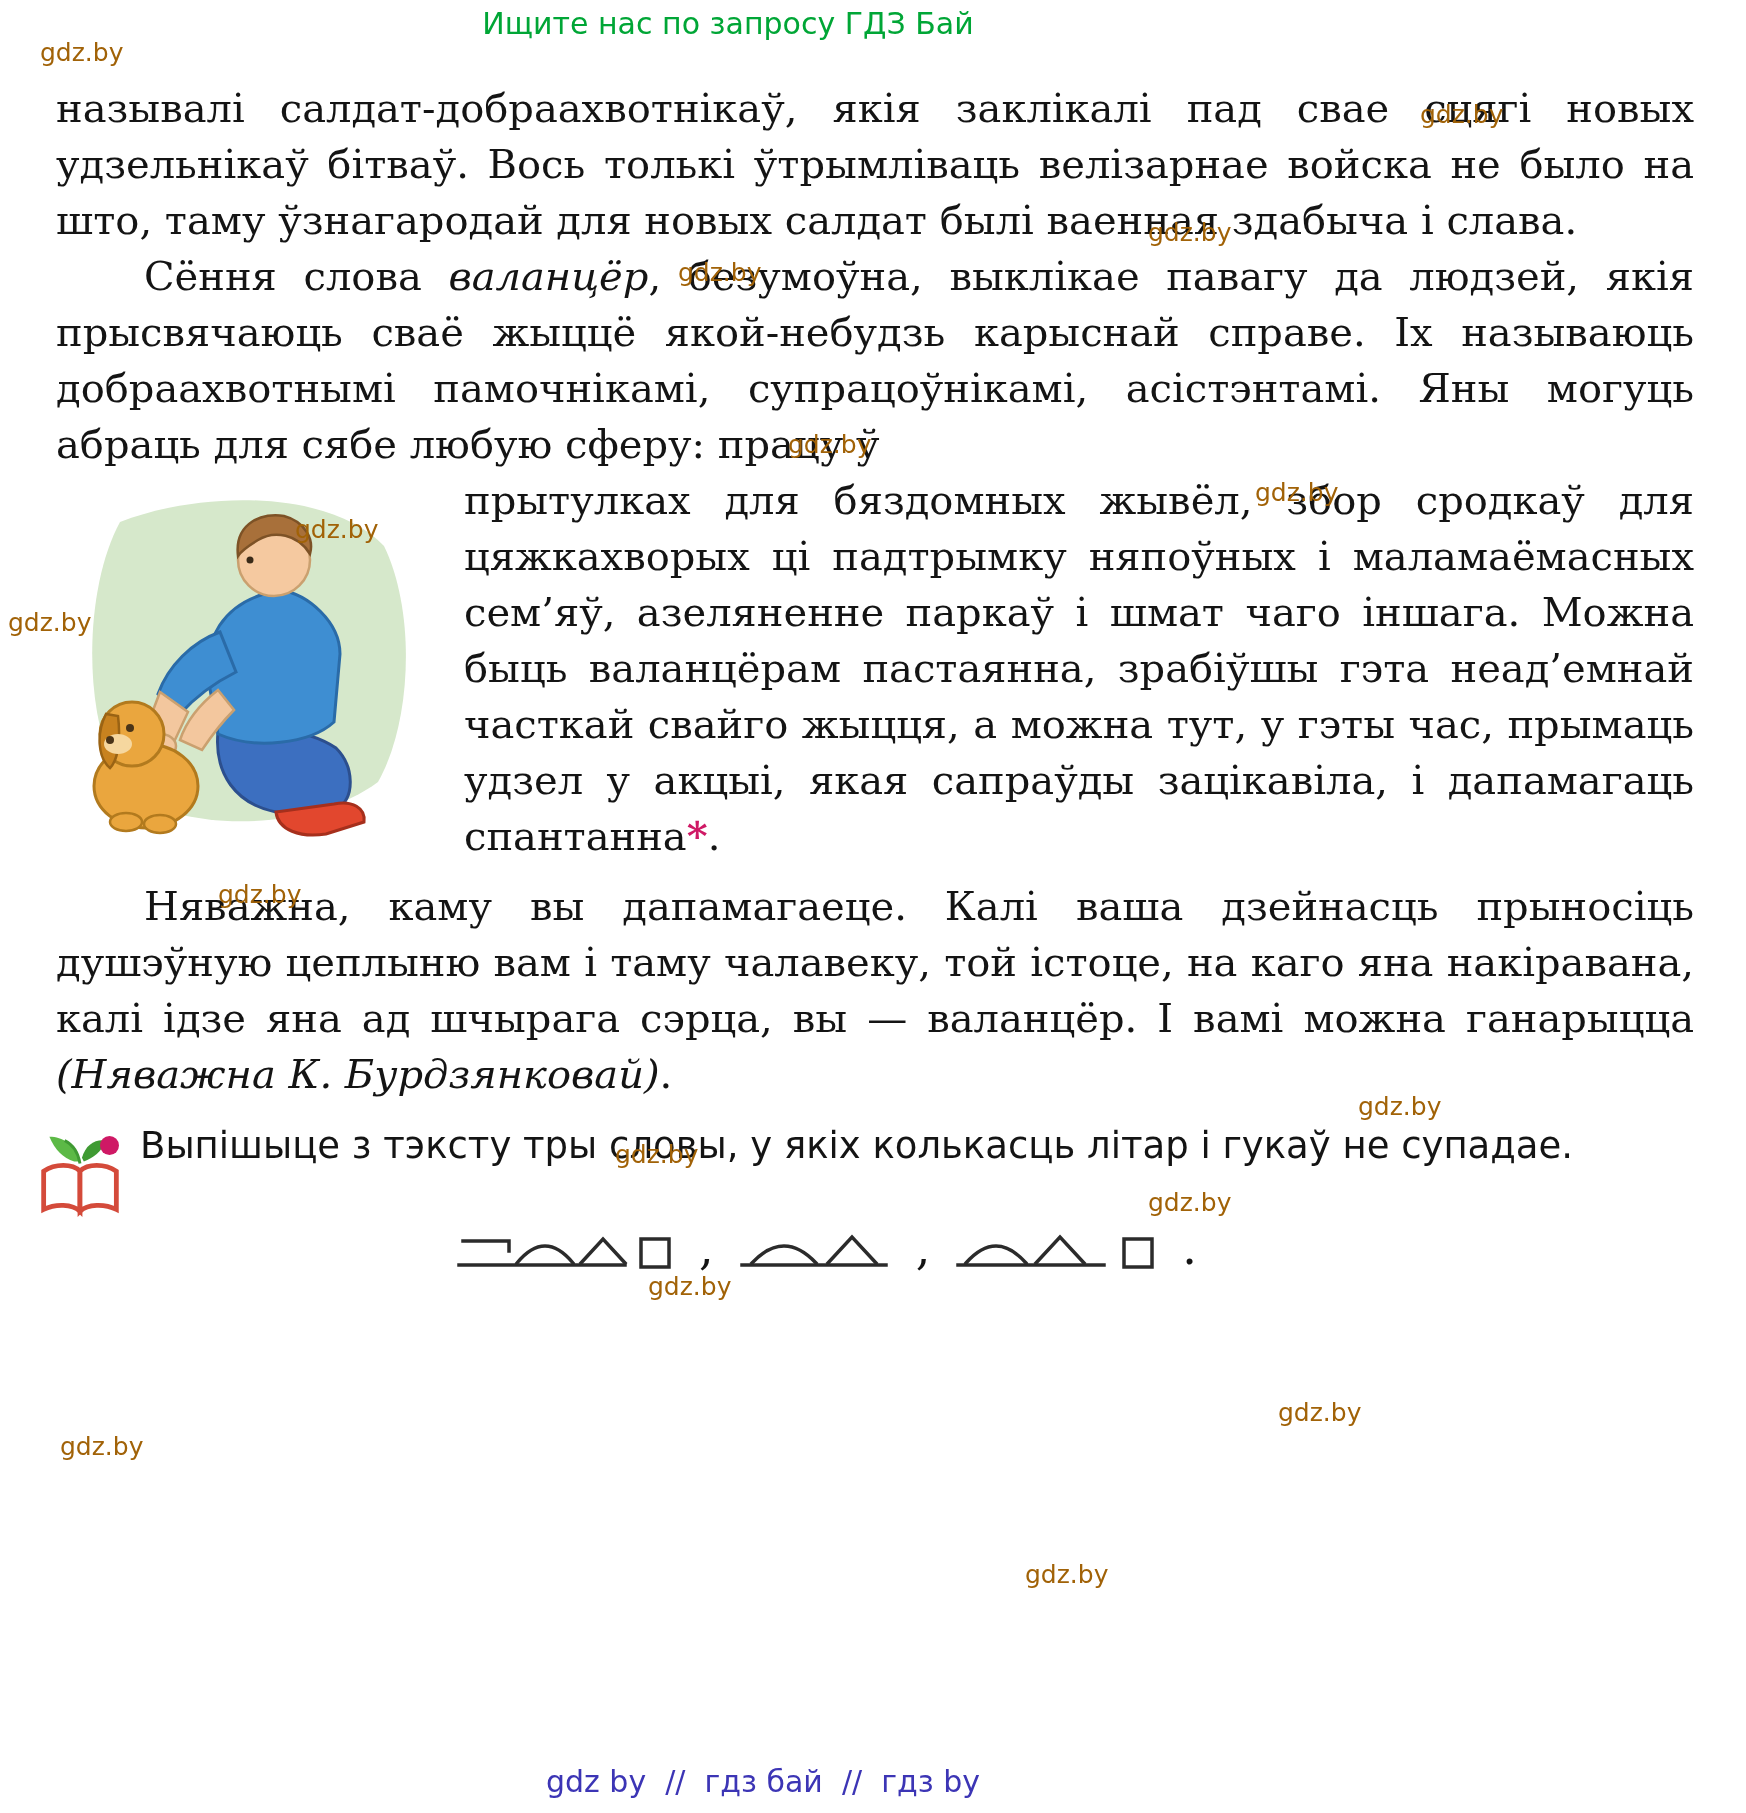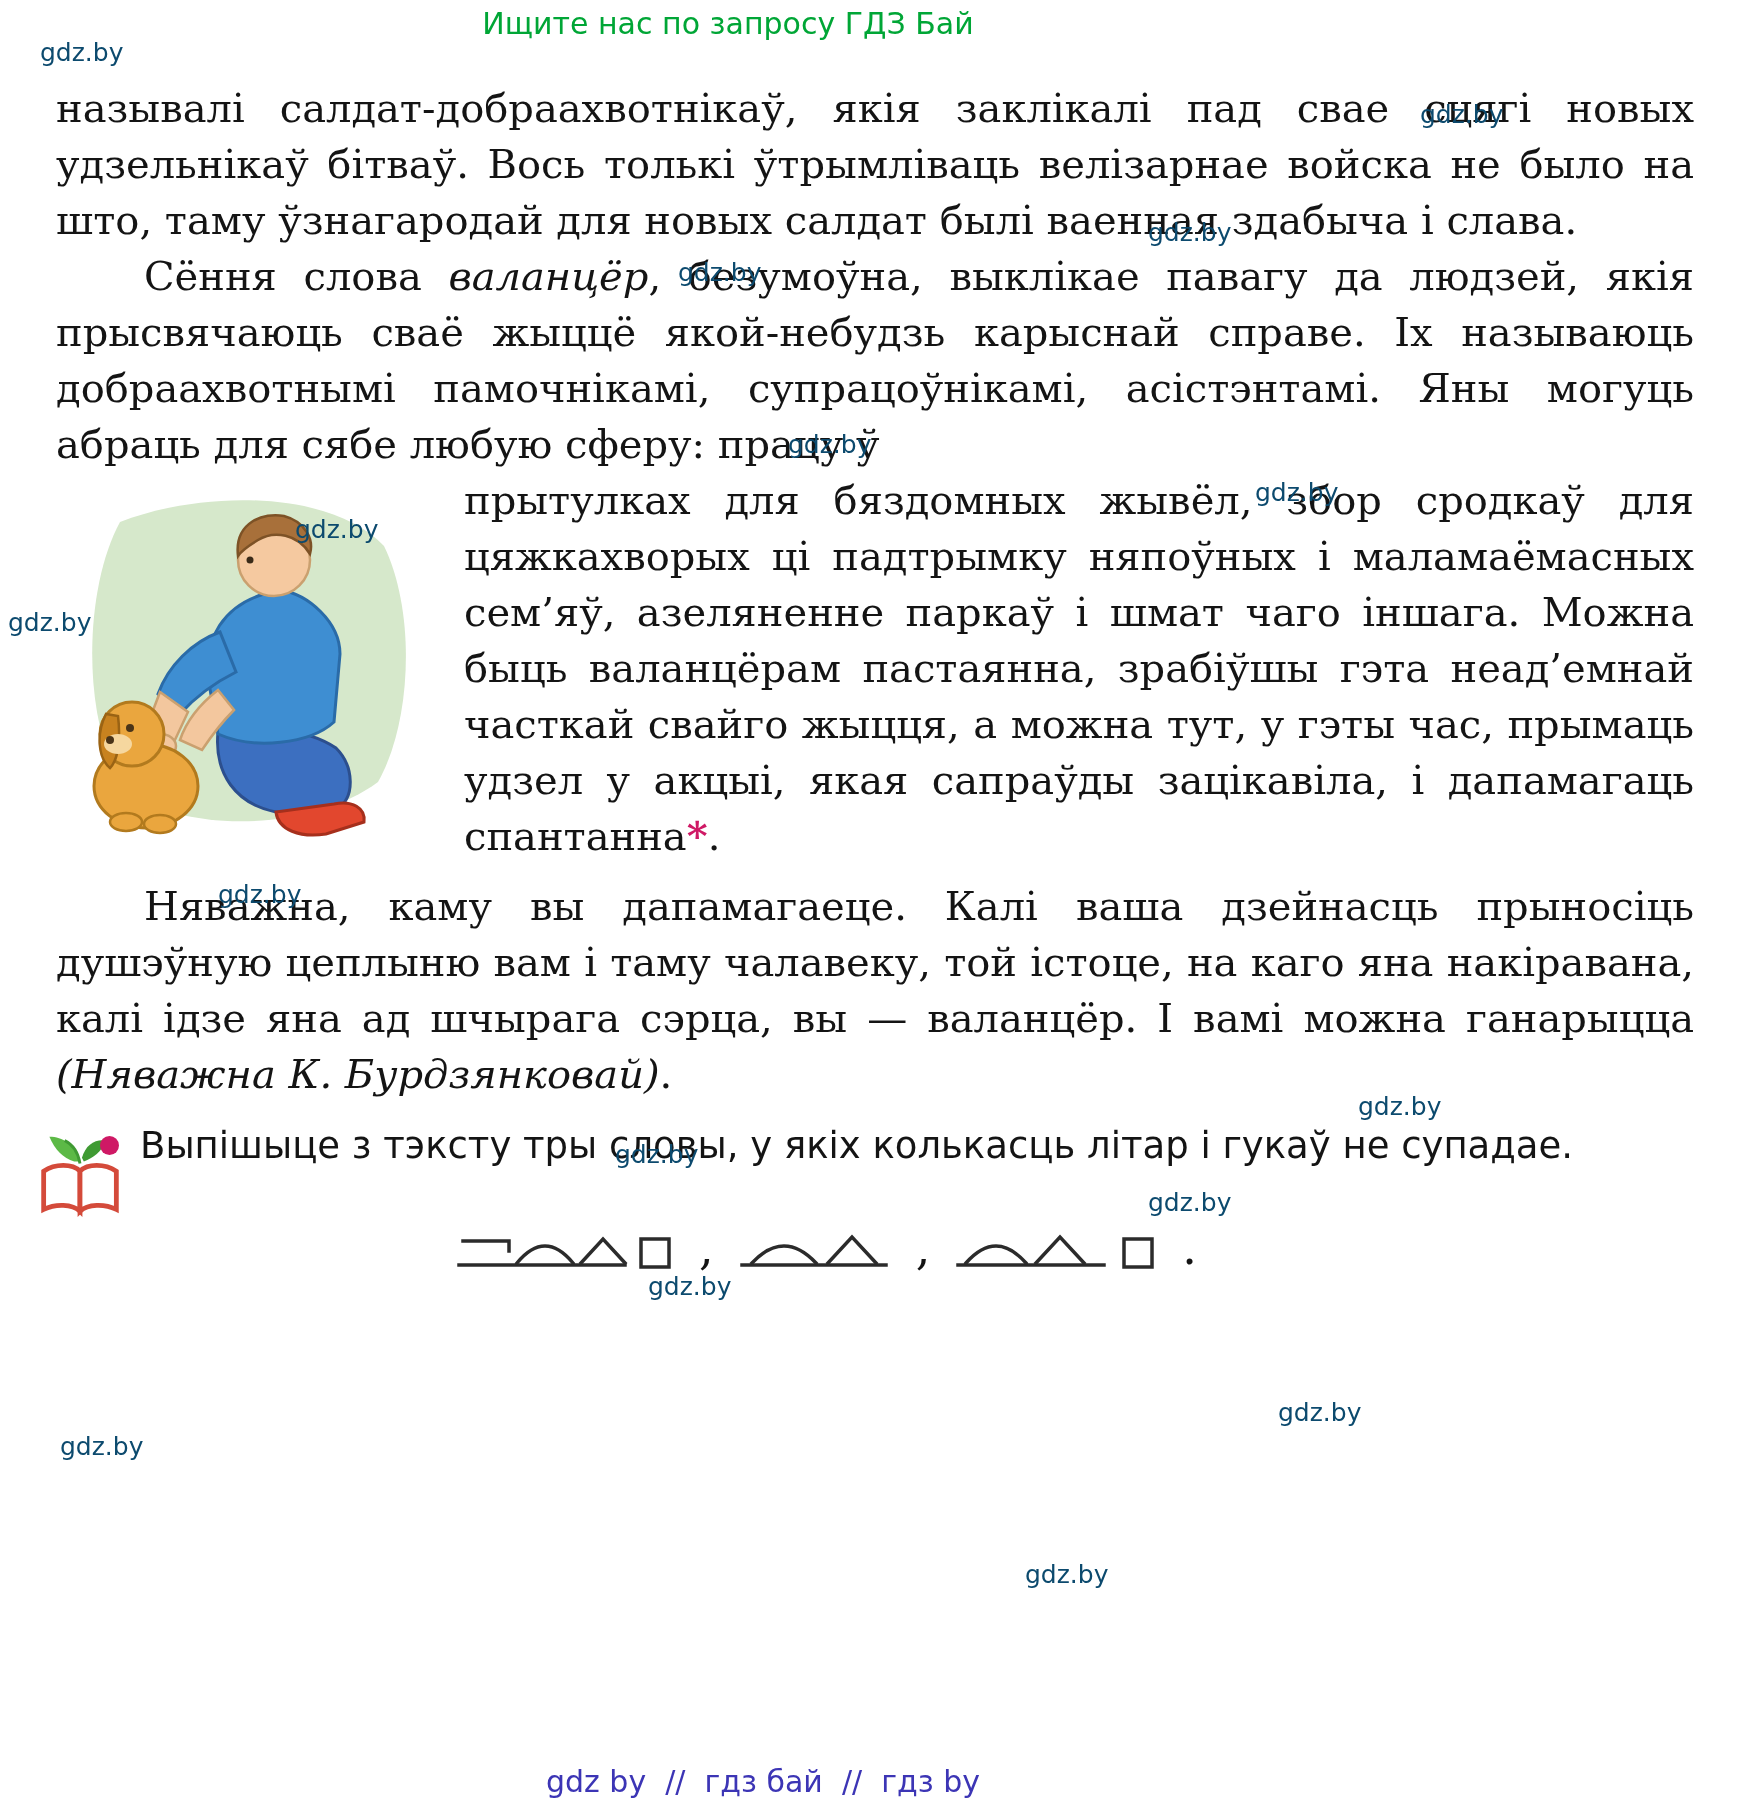--- a/index.html
+++ b/index.html
@@ -58,21 +58,21 @@
 
   .page-footer {
     position:absolute; bottom:14px; left:0; width:100%;
     text-align:center; transform:translateX(-110px);
     font-family:"DejaVu Sans","Liberation Sans",sans-serif;
     font-size:30px; color:#3c35b5; white-space:pre;
   }
   .wm {
     position:absolute;
     font-family:"DejaVu Sans","Liberation Sans",sans-serif;
-    font-size:25px; color:#0c4a6e;
+    font-size:25px; color:#a16207;
   }
   .stroke-shape { stroke:#2b2b2b; stroke-width:3.5; fill:none; stroke-linecap:square; }
 </style>
 </head>
 <body>
 
 <div class="page">
 
   <div class="site-header">Ищите нас по запросу ГДЗ Бай</div>
 

